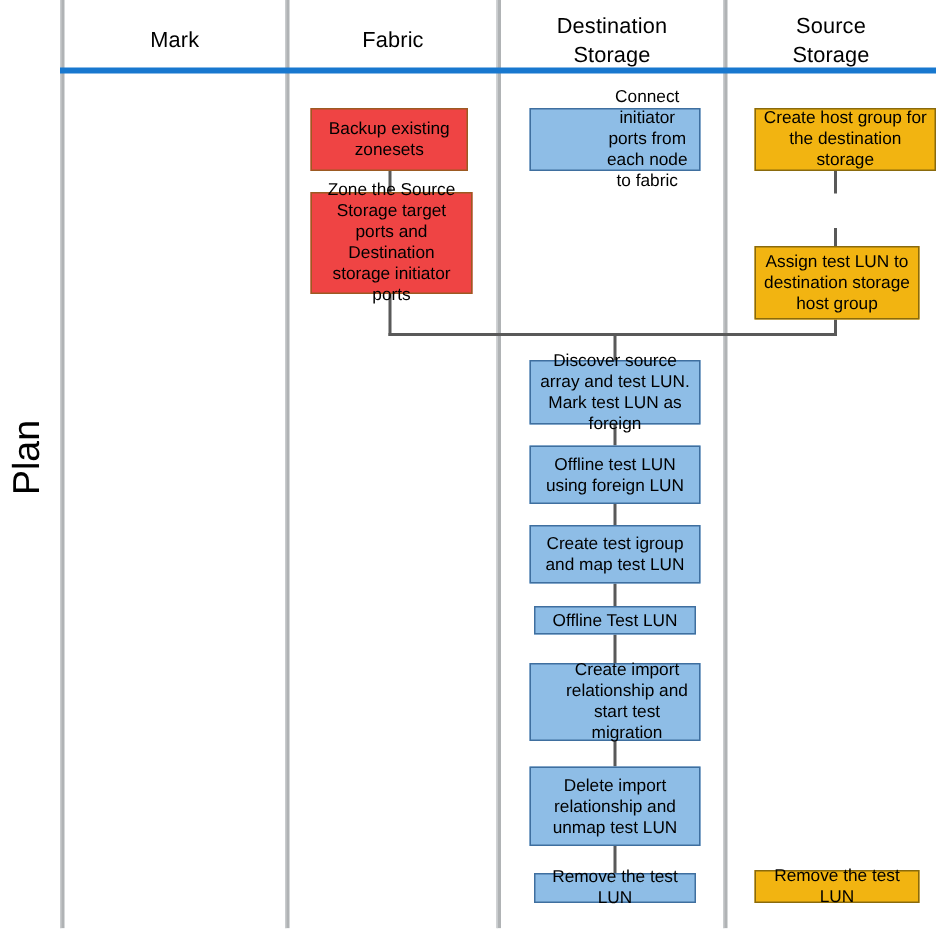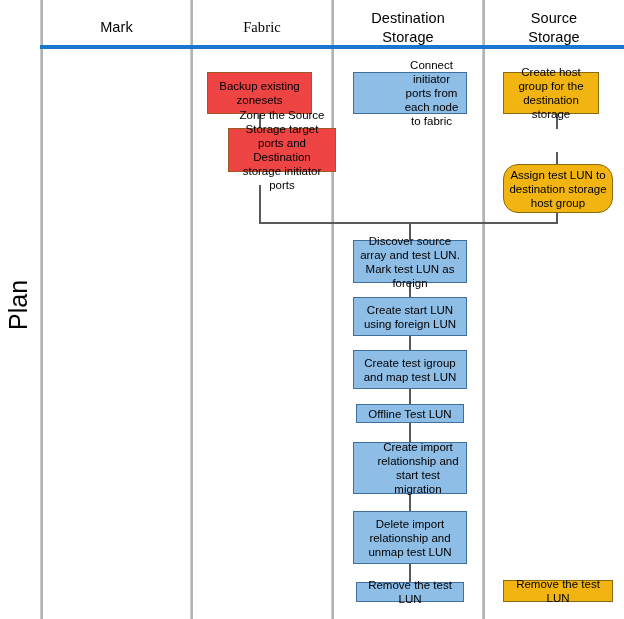--- a/index.html
+++ b/index.html
@@ -101,21 +101,21 @@
 
   <div class="lane-divider" style="left:40px;"></div>
   <div class="lane-divider" style="left:190px;"></div>
   <div class="lane-divider" style="left:331px;"></div>
   <div class="lane-divider" style="left:482px;"></div>
 
   <div class="header-rule"></div>
 
   <div class="lane-title" style="left:44px; top:18px; width:145px;">Mark</div>
 
-  <div class="lane-title" style="left:194px; top:18px; width:136px;font-family:Liberation Serif, serif;">Fabric</div>
+  <div class="lane-title" style="left:194px; top:18px; width:136px;">Fabric</div>
 
   <div class="lane-title" style="left:335px; top:9px; width:146px;">
     <div>Destination</div>
     <div>Storage</div>
   </div>
 
   <div class="lane-title" style="left:486px; top:9px; width:136px;">
     <div>Source</div>
     <div>Storage</div>
   </div>
@@ -138,38 +138,38 @@
 
   <div class="conn v" style="left:409px; top:283px; height:14px;"></div>
   <div class="conn v" style="left:409px; top:336px; height:14px;"></div>
   <div class="conn v" style="left:409px; top:389px; height:15px;"></div>
   <div class="conn v" style="left:409px; top:423px; height:19px;"></div>
   <div class="conn v" style="left:409px; top:494px; height:17px;"></div>
   <div class="conn v" style="left:409px; top:564px; height:18px;"></div>
 
   <div class="node orange" style="left:207px; top:72px; width:105px; height:42px;">Backup existing zonesets</div>
 
-  <div class="node orange" style="left:207px; top:128px; width:108px; height:44px;margin-left:21px;">Zone the Source Storage target ports and Destination storage initiator ports</div>
+  <div class="node orange" style="left:207px; top:128px; width:108px; height:68px;">Zone the Source Storage target ports and Destination storage initiator ports</div>
 
   <div class="node blue" style="left:353px; top:72px; width:114px; height:42px;padding-left:47px;">Connect initiator ports from each node to fabric</div>
 
   <div class="node blue" style="left:353px; top:240px; width:114px; height:43px;">Discover source array and test LUN. Mark test LUN as foreign</div>
 
-  <div class="node blue" style="left:353px; top:297px; width:114px; height:39px;">Create start LUN using foreign LUN</div>
+  <div class="node blue" style="left:353px; top:297px; width:114px; height:39px;">Offline test LUN using foreign LUN</div>
 
   <div class="node blue" style="left:353px; top:350px; width:114px; height:39px;">Create test igroup and map test LUN</div>
 
   <div class="node blue" style="left:356px; top:404px; width:108px; height:19px;">Offline Test LUN</div>
 
   <div class="node blue" style="left:353px; top:442px; width:114px; height:52px;padding-left:20px;">Create import relationship and start test migration</div>
 
   <div class="node blue" style="left:353px; top:511px; width:114px; height:53px;">Delete import relationship and unmap test LUN</div>
 
   <div class="node blue" style="left:356px; top:582px; width:108px; height:20px;">Remove the test LUN</div>
 
-  <div class="node yellow" style="left:503px; top:72px; width:96px; height:42px;">Create host group for the destination storage</div>
+  <div class="node yellow" style="left:503px; top:72px; width:121px; height:42px;">Create host group for the destination storage</div>
 
 
-  <div class="node yellow" style="left:503px; top:164px; width:110px; height:49px;border-radius:15px;">Assign test LUN to destination storage host group</div>
+  <div class="node yellow" style="left:503px; top:164px; width:110px; height:49px;">Assign test LUN to destination storage host group</div>
 
   <div class="node yellow" style="left:503px; top:580px; width:110px; height:22px;">Remove the test LUN</div>
 
 </div>
 
 </body></html>

